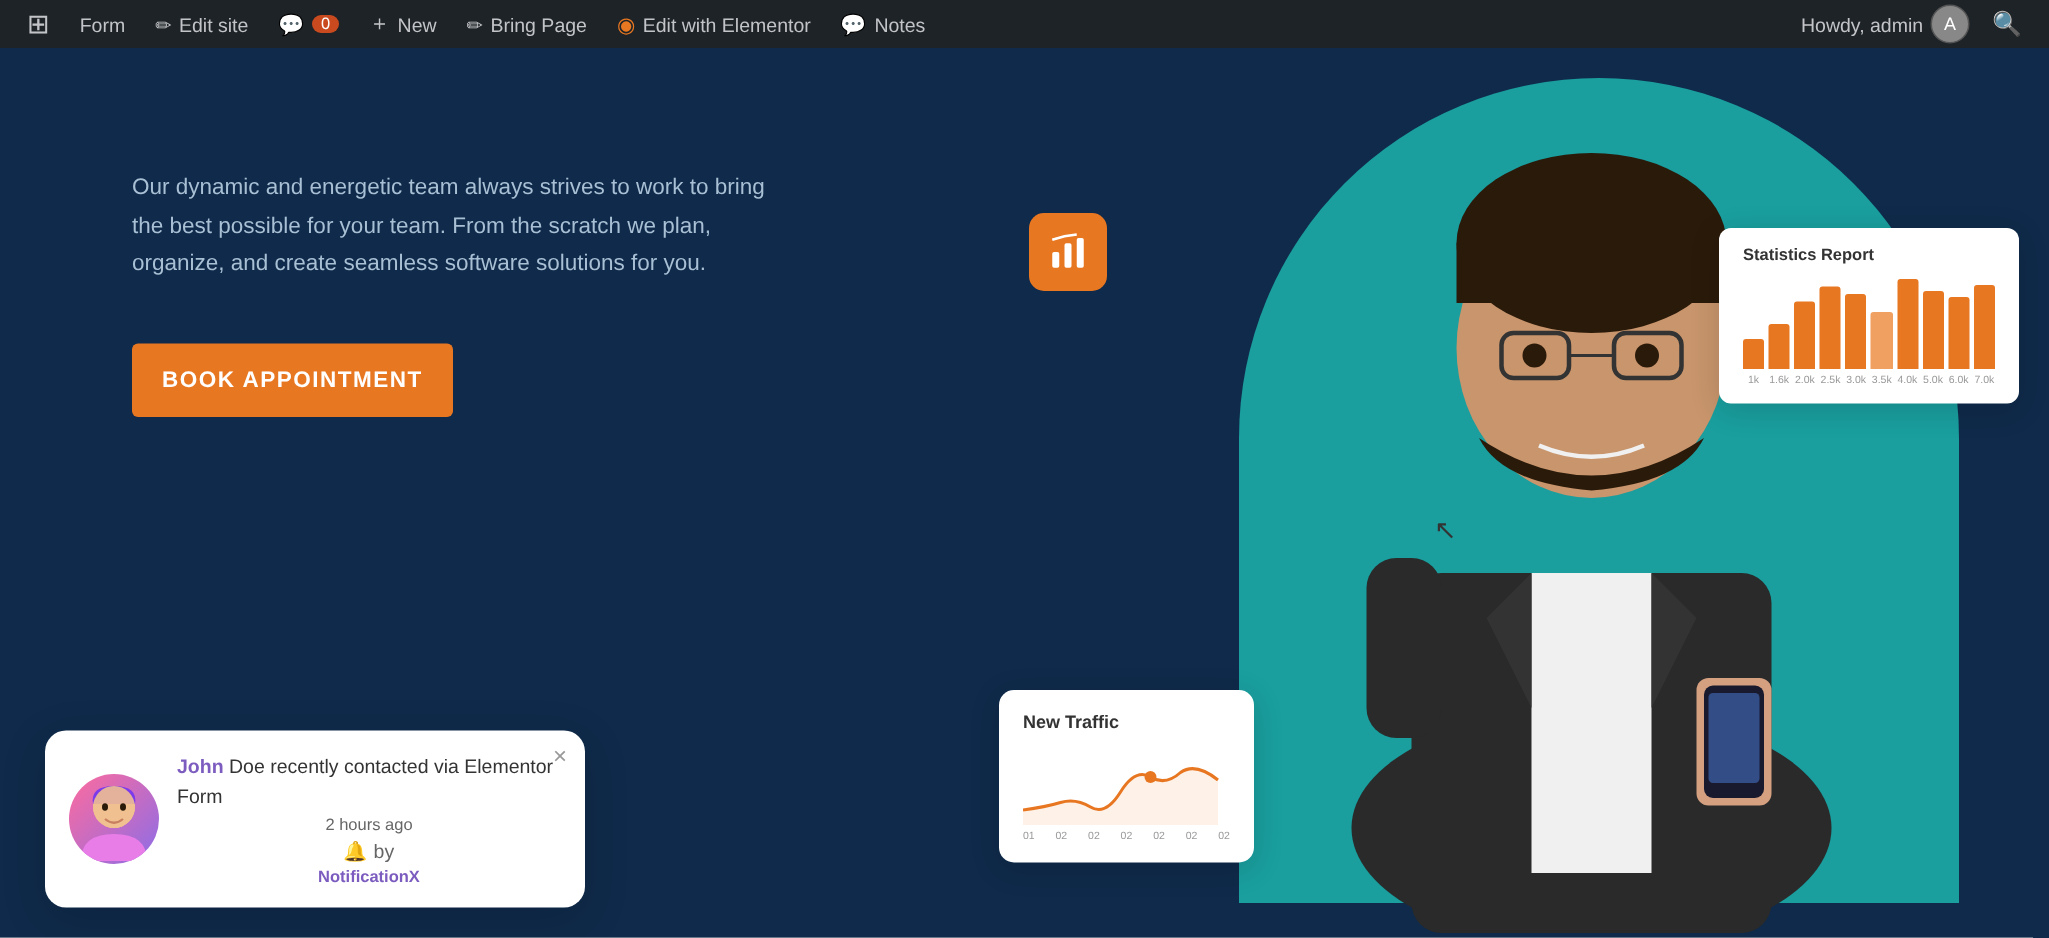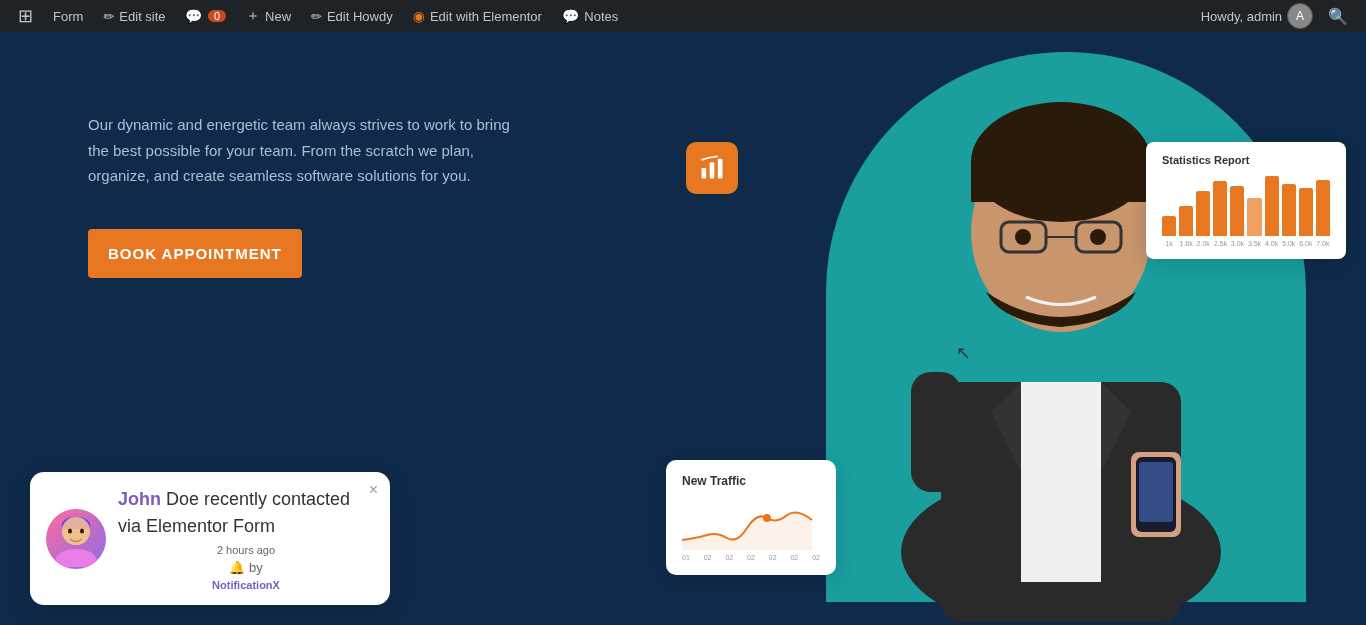--- a/index.html
+++ b/index.html
@@ -130,21 +130,21 @@
       background: #1a9e9e;
       border-radius: 240px 240px 0 0;
       overflow: hidden;
     }
     
 
     
     .stats-card {
       position: absolute;
       right: 20px;
-      top: 110px;
+      top: 120px;
       background: white;
       border-radius: 8px;
       padding: 12px 16px;
       width: 200px;
       box-shadow: 0 4px 20px rgba(0,0,0,0.15);
       z-index: 10;
     }
     .stats-card-title {
       font-size: 11px;
       color: #333;
@@ -241,21 +241,21 @@
       border-radius: 50%;
       background: linear-gradient(135deg, #ff6b9d, #8b6de8);
       flex-shrink: 0;
       overflow: hidden;
       display: flex;
       align-items: center;
       justify-content: center;
     }
     .notif-content { flex: 1; }
     .notif-text {
-      font-size: 18px;
+      font-size: 13px;
       color: #333;
       line-height: 1.5;
       margin-bottom: 4px;
     }
     .notif-text .name { color: #7c5cbf; font-weight: 700; }
     .notif-time {
       font-size: 11px;
       color: #666;
       display: flex;
       align-items: center;
@@ -298,21 +298,21 @@
   <div class="admin-bar-item">
     <span style="font-size:14px;">💬</span>
     <span class="badge">0</span>
   </div>
   <div class="admin-bar-item">
     <span style="font-size:14px;">＋</span>
     <span>New</span>
   </div>
   <div class="admin-bar-item">
     <span style="font-size:13px;">✏</span>
-    <span>Edit Howdy</span>
+    <span>Bring Page</span>
   </div>
   <div class="admin-bar-item">
     <span style="font-size:14px; color:#e87722;">◉</span>
     <span>Edit with Elementor</span>
   </div>
   <div class="admin-bar-item">
     <span style="font-size:14px;">💬</span>
     <span>Notes</span>
   </div>
   <div class="admin-bar-right">

